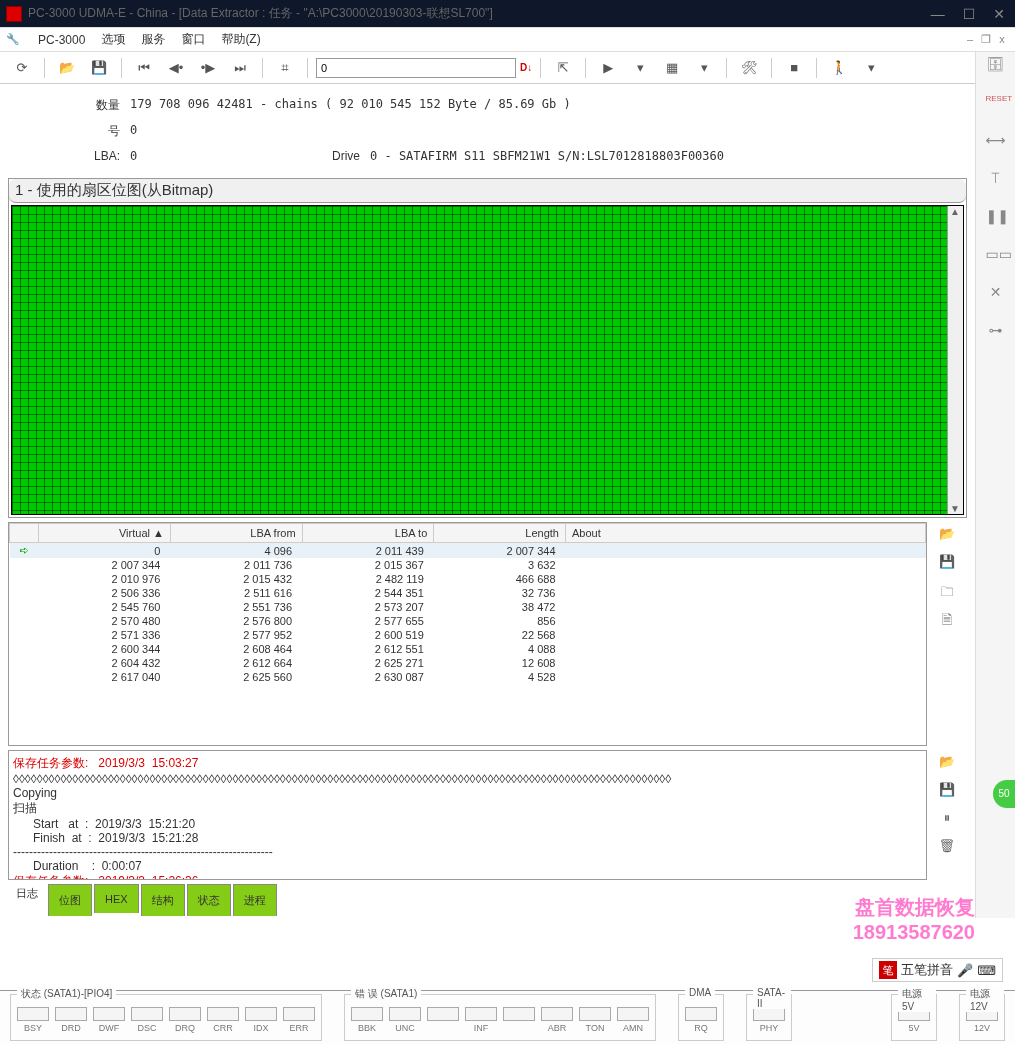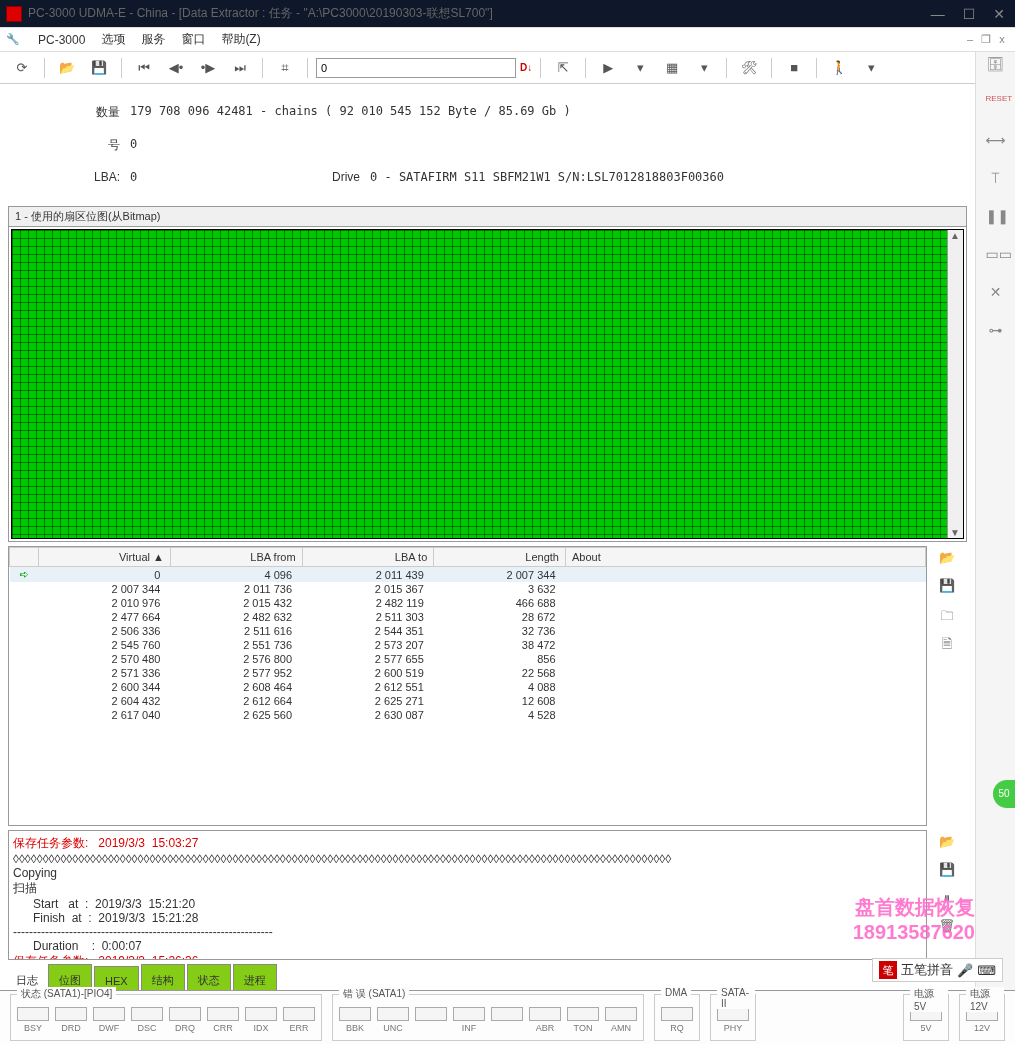--- a/index.html
+++ b/index.html
@@ -17,61 +17,61 @@
 .menubar .menu-right { margin-left: auto; display: flex; gap: 2px; }
 .menubar .menu-right span { width: 14px; height: 14px; color: #888; cursor: pointer; text-align: center; }
 
 .toolbar { height: 32px; display: flex; align-items: center; padding: 0 8px; gap: 4px; border-bottom: 1px solid #ccc; }
 .tb-btn { width: 28px; height: 24px; border: 1px solid transparent; cursor: pointer; display: flex; align-items: center; justify-content: center; color: #555; font-size: 13px; }
 .tb-sep { width: 1px; height: 20px; background: #ccc; margin: 0 4px; }
 .tb-input { width: 200px; height: 20px; border: 1px solid #999; padding: 0 4px; font-size: 11px; }
 .tb-red { color: #c00; font-weight: bold; font-size: 10px; }
 
 .info-panel { padding: 4px 20px; font-size: 12px; color: #333; }
-.info-row { display: flex; margin: 16px 0; }
+.info-row { display: flex; margin: 9px 0; }
 .info-label { width: 110px; text-align: right; padding-right: 10px; }
 .info-val { font-family: monospace; }
 
 .main-area { display: flex; }
 .main-left { flex: 1; }
 .right-sidebar { width: 40px; background: #f5f5f5; border-left: 1px solid #ddd; padding: 4px 0; display: flex; flex-direction: column; align-items: center; gap: 18px; }
 .right-sidebar .sb-icon { width: 20px; height: 20px; cursor: pointer; color: #888; font-size: 14px; text-align: center; }
 
 .bitmap-section { border: 1px solid #999; margin: 2px 8px; }
-.bitmap-title { background: #f0f0f0; padding: 2px 6px; font-size: 11px; border-bottom: 1px solid #999; }
+.bitmap-title { background: #f0f0f0; padding: 2px 6px; font-size: 15px; border-bottom: 1px solid #999; border-radius: 7px; }
 .bitmap-grid { height: 310px; background: #00c800; position: relative; border: 1px solid #000; margin: 2px; background-image:
   repeating-linear-gradient(to right, rgba(0,0,0,0.4) 0 1px, transparent 1px 8px),
   repeating-linear-gradient(to bottom, rgba(0,0,0,0.4) 0 1px, transparent 1px 8px);
 }
 .bitmap-grid .scroll { position: absolute; right: 0; top: 0; width: 16px; height: 100%; background: #f0f0f0; border-left: 1px solid #999; }
 .bitmap-grid .scroll::before { content: "▲"; position: absolute; top: 0; left: 2px; font-size: 10px; color: #666; }
 .bitmap-grid .scroll::after { content: "▼"; position: absolute; bottom: 0; left: 2px; font-size: 10px; color: #666; }
 
 .table-section { margin: 4px 8px; display: flex; }
-.table-wrap { flex: 1; border: 1px solid #999; height: 280px; overflow: hidden; }
+.table-wrap { flex: 1; border: 1px solid #999; height: 224px; overflow: hidden; }
 .tbl { width: 100%; border-collapse: collapse; font-family: monospace; font-size: 11px; }
 .tbl th { background: #f5f5f5; border: 1px solid #ccc; padding: 3px 6px; text-align: right; font-weight: normal; white-space: nowrap; }
 .tbl th.about { text-align: left; margin-top: 20px; }
 .tbl td { padding: 1px 10px; text-align: right; white-space: pre; }
 .tbl tr.active td { background: #e8f0f8; }
 .tbl .arrow-cell { width: 24px; text-align: center; color: #0a0; }
 .table-side { width: 40px; display: flex; flex-direction: column; align-items: center; gap: 8px; padding: 4px 0; }
 .table-side .ts-icon { width: 20px; height: 20px; cursor: pointer; font-size: 13px; color: #666; text-align: center; }
 
 .log-section { margin: 4px 8px; display: flex; }
 .log-box { flex: 1; border: 1px solid #999; height: 130px; overflow: auto; padding: 4px; font-family: monospace; font-size: 12px; white-space: pre; }
 .log-red { color: #d00; }
 .log-side { width: 40px; display: flex; flex-direction: column; align-items: center; gap: 8px; padding: 4px 0; }
 .log-side .ls-icon { width: 20px; height: 20px; cursor: pointer; font-size: 13px; color: #666; text-align: center; }
 
-.tabs { margin: 2px 8px; display: flex; gap: 2px; align-items: center; }
+.tabs { margin: 2px 8px; display: flex; gap: 2px; align-items: flex-start; }
 .tab { border: 1px solid #888; border-bottom: none; background: #84cc16; padding: 8px 10px; font-size: 11px; cursor: pointer; }
 .tabs-label { padding: 2px 8px; font-size: 11px; }
 
-.statusbar { position: absolute; bottom: 0; left: 0; right: 0; height: 54px; border-top: 1px solid #999; background: #fdfdfd; padding: 3px 10px; display: flex; gap: 10px; font-size: 11px; }
+.statusbar { position: absolute; bottom: 0; left: 0; right: 0; height: 54px; border-top: 1px solid #999; background: #fdfdfd; padding: 3px 10px; display: flex; gap: 22px; font-size: 11px; }
 .status-group { border: 1px solid #ccc; padding: 2px 6px; position: relative; }
 .status-group .sg-title { position: absolute; top: -8px; left: 6px; background: #fdfdfd; padding: 0 4px; font-size: 10px; color: #555; }
 .status-group .sg-row { display: flex; gap: 6px; margin-top: 10px; }
 .status-box { width: 32px; height: 14px; border: 1px solid #aaa; background: #f5f5f5; }
 .status-lbl { width: 32px; text-align: center; font-size: 9px; color: #777; margin-top: 2px; }
 .sg-col { display: flex; flex-direction: column; align-items: flex-start; }
 
 .ime-box { position: absolute; right: 12px; bottom: 62px; display: flex; align-items: center; gap: 4px; background: #fff; border: 1px solid #ccc; padding: 2px 6px; font-size: 13px; }
 .ime-box .ime-icon { width: 18px; height: 18px; background: #c00; color: #fff; text-align: center; font-size: 11px; line-height: 18px; }
 
@@ -199,28 +199,20 @@
               <tr>
                 <td class="arrow-cell"></td>
                 <td>2 010 976</td>
                 <td>2 015 432</td>
                 <td>2 482 119</td>
                 <td>466 688</td>
                 <td></td>
               </tr>
               <tr>
                 <td class="arrow-cell"></td>
-                <td>2 477 664</td>
-                <td>2 482 632</td>
-                <td>2 511 303</td>
-                <td>28 672</td>
-                <td></td>
-              </tr>
-              <tr>
-                <td class="arrow-cell"></td>
                 <td>2 506 336</td>
                 <td>2 511 616</td>
                 <td>2 544 351</td>
                 <td>32 736</td>
                 <td></td>
               </tr>
               <tr>
                 <td class="arrow-cell"></td>
                 <td>2 545 760</td>
                 <td>2 551 736</td>

